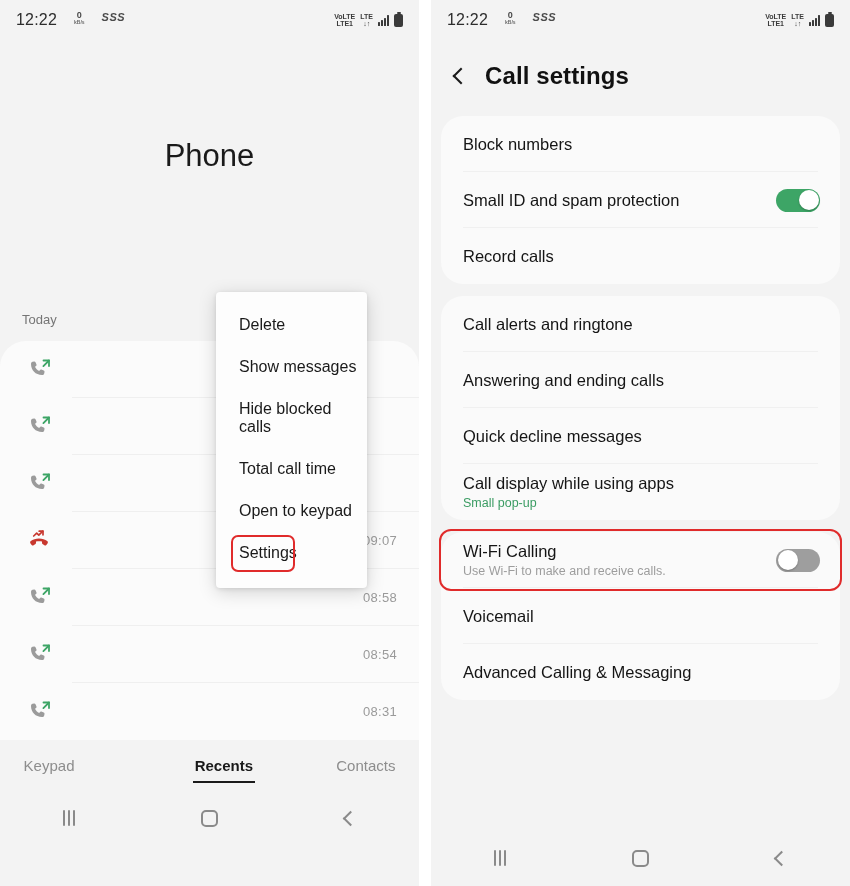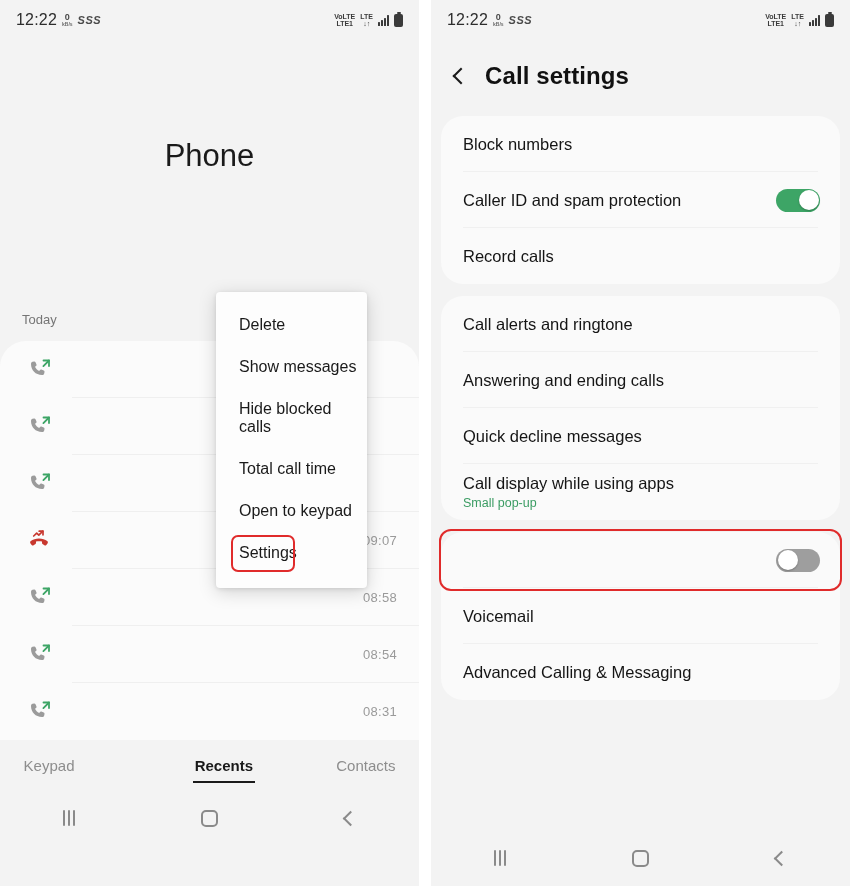--- a/index.html
+++ b/index.html
@@ -16,21 +16,21 @@
   .panel-left  { width: 419px; }
   .gutter { width: 12px; height: 886px; background: #ffffff; }
   .panel-right { width: 419px; }
 
   
   .statusbar {
     height: 40px; display: flex; align-items: center;
     padding: 0 16px; justify-content: space-between;
     color: #3a3a3a;
   }
-  .sb-left { display: flex; align-items: flex-end; gap: 5px; }
+  .sb-left { display: flex; align-items: center; gap: 17px; }
   .sb-time { font-size: 16px; font-weight: 500; letter-spacing: .2px; color: #2d2d2d; }
   .sb-rate { display: flex; flex-direction: column; align-items: center; line-height: 1;
              transform: translateY(-2px); }
   .sb-rate-num { font-size: 9px; font-weight: 700; color: #4a4a4a; }
   .sb-rate-unit { font-size: 5px; font-weight: 700; color: #6d6d6d; }
   .sb-sss { font-size: 11px; font-weight: 700; font-style: italic; color: #4a4a4a;
             transform: translateY(-3px); letter-spacing: .5px; }
   .sb-right { display: flex; align-items: center; gap: 5px; }
   .sb-volte { display: flex; flex-direction: column; line-height: 1.05; align-items: center; }
   .sb-volte span { font-size: 7px; font-weight: 700; color: #3a3a3a; }
@@ -307,21 +307,21 @@
 
     <div class="settings-card">
       <div class="set-row">
         <div class="set-texts">
             <div class="set-title">Block numbers</div>
           </div>
         <div class="sep"></div>
       </div>
       <div class="set-row">
         <div class="set-texts">
-            <div class="set-title">Caller ID and spam protection</div>
+            <div class="set-title">Small ID and spam protection</div>
           </div>
         <div class="toggle on">
             <span class="knob"></span>
           </div>
         <div class="sep"></div>
       </div>
       <div class="set-row">
         <div class="set-texts">
             <div class="set-title">Record calls</div>
           </div>
@@ -353,20 +353,24 @@
           <div class="set-title">Call display while using apps</div>
           <div class="set-sub green">Small pop-up</div>
         </div>
 
       </div>
     </div>
 
     <div class="card-wrap">
       <div class="settings-card">
         <div class="set-row">
+          <div class="set-texts">
+            <div class="set-title">Wi-Fi Calling</div>
+            <div class="set-sub">Use Wi-Fi to make and receive calls.</div>
+          </div>
           <div class="toggle off">
               <span class="knob"></span>
             </div>
           <div class="sep"></div>
         </div>
         <div class="set-row">
           <div class="set-texts">
               <div class="set-title">Voicemail</div>
             </div>
           <div class="sep"></div>

